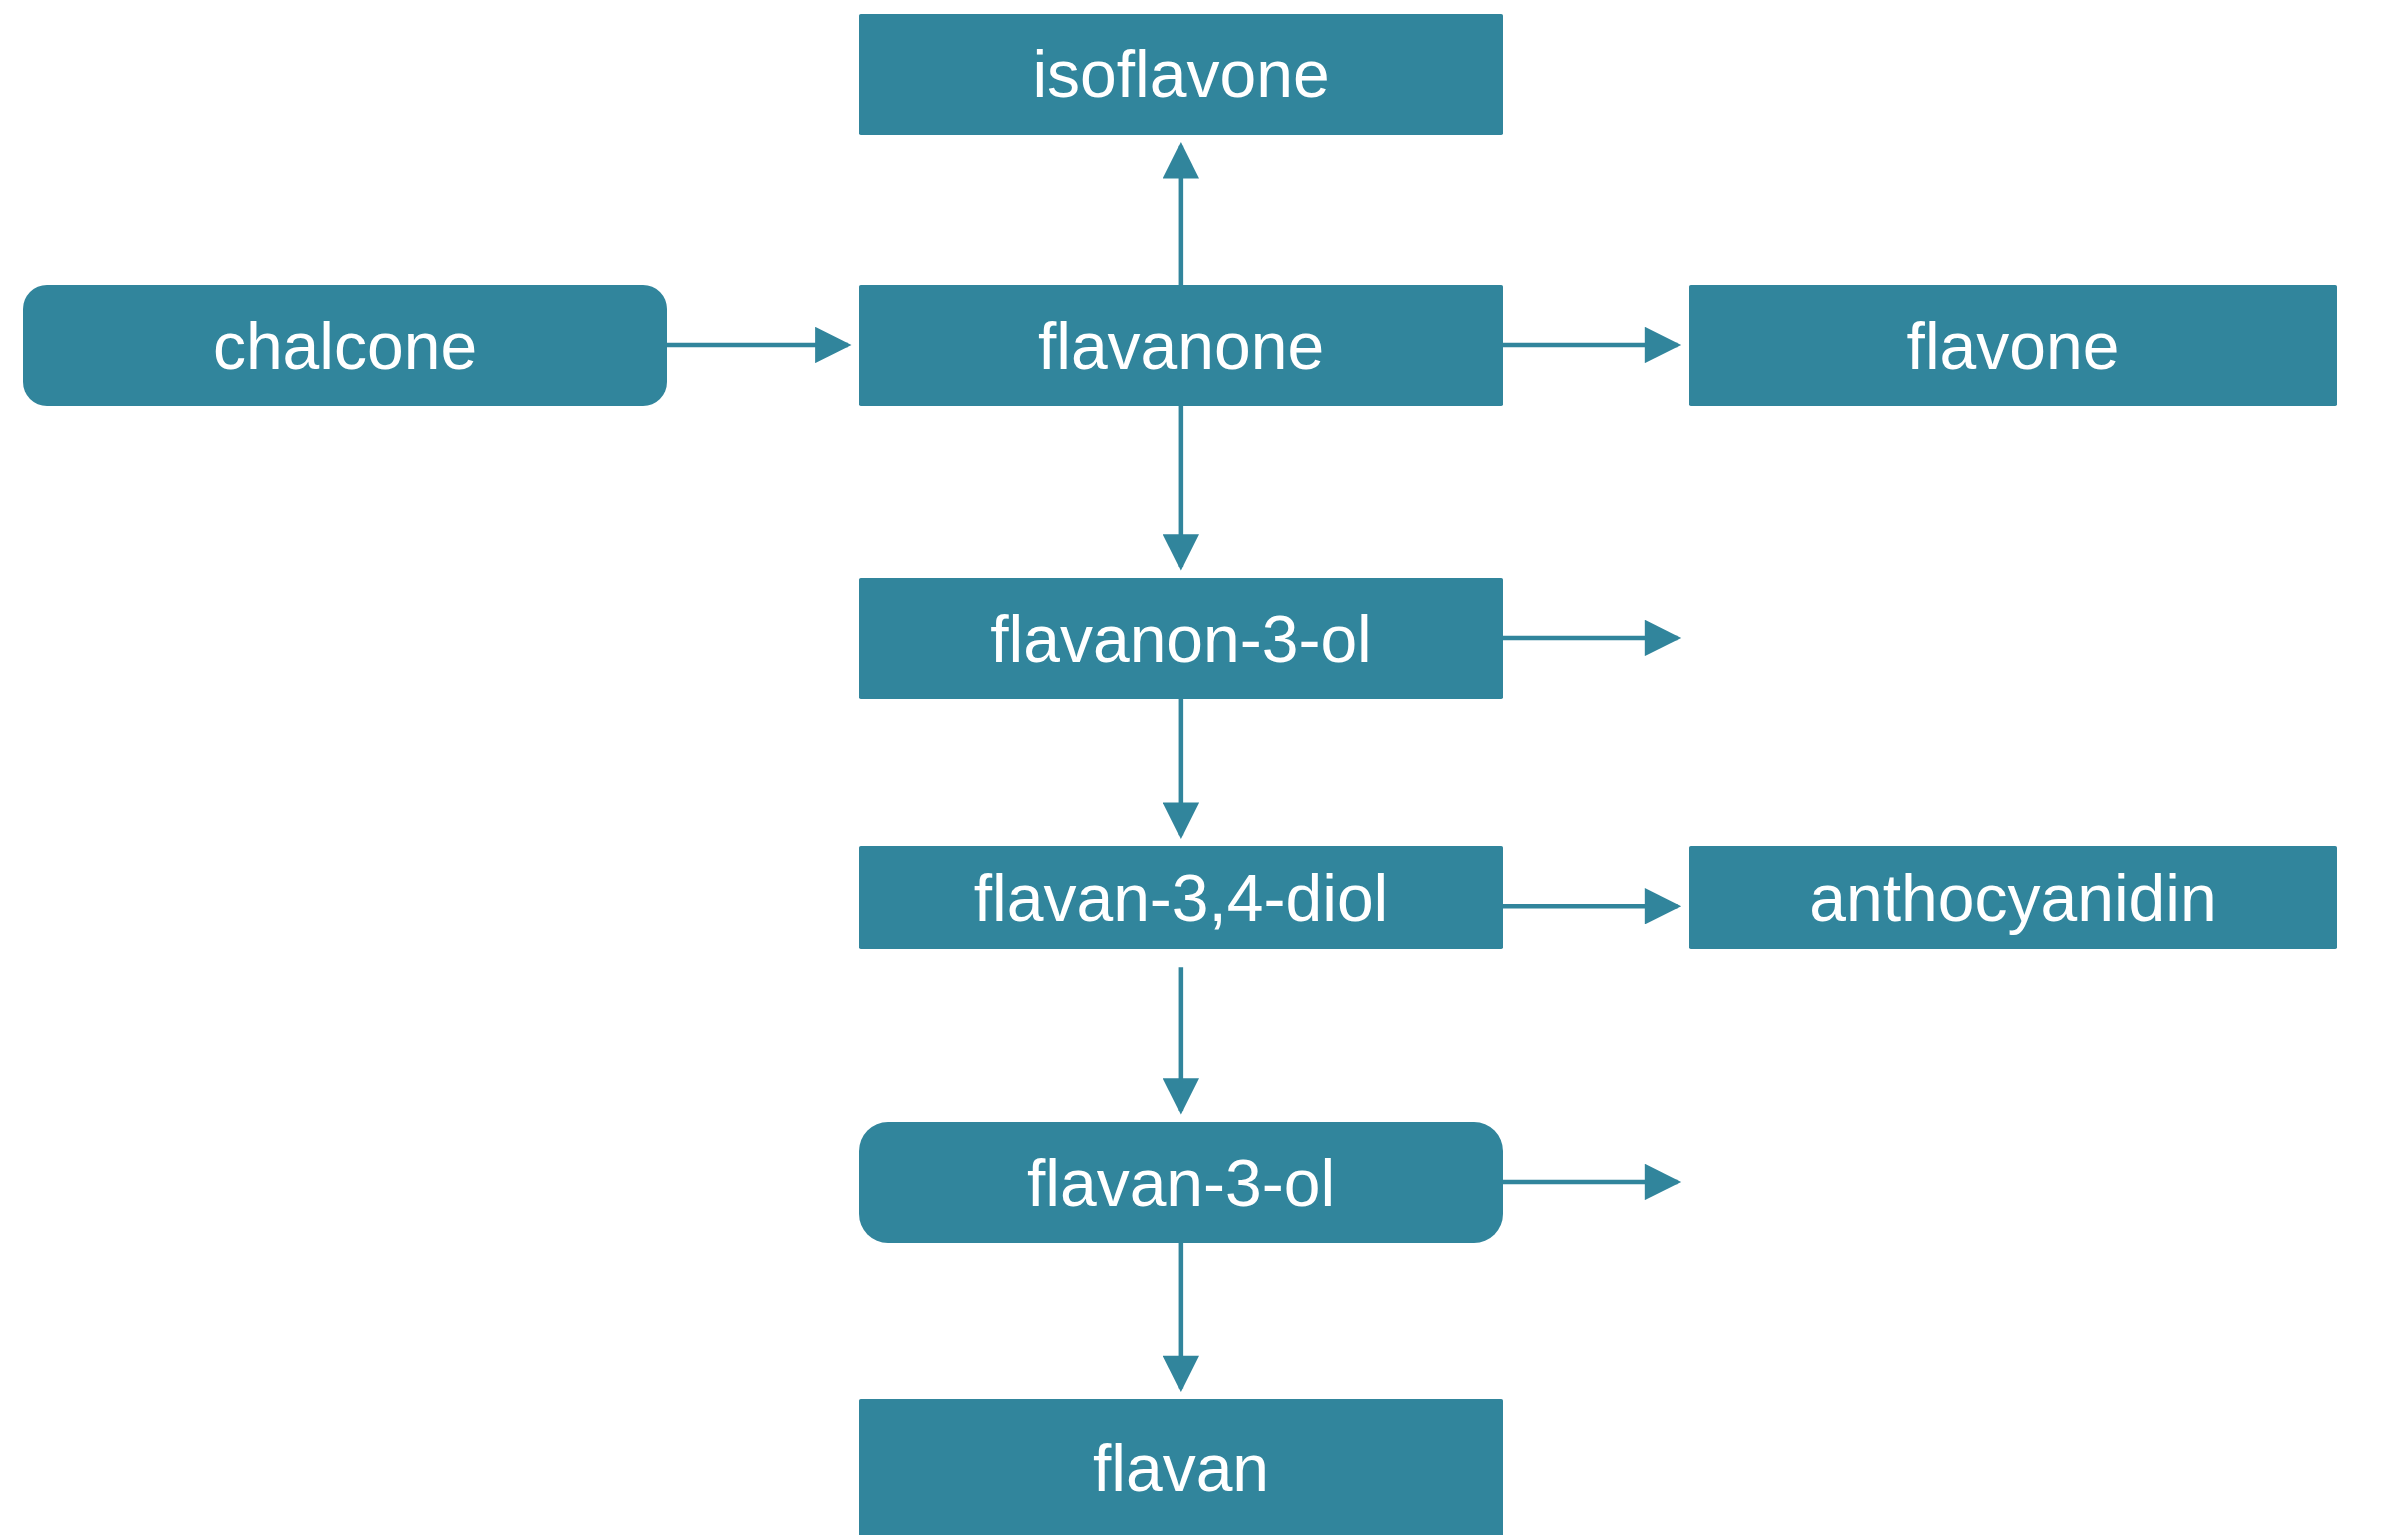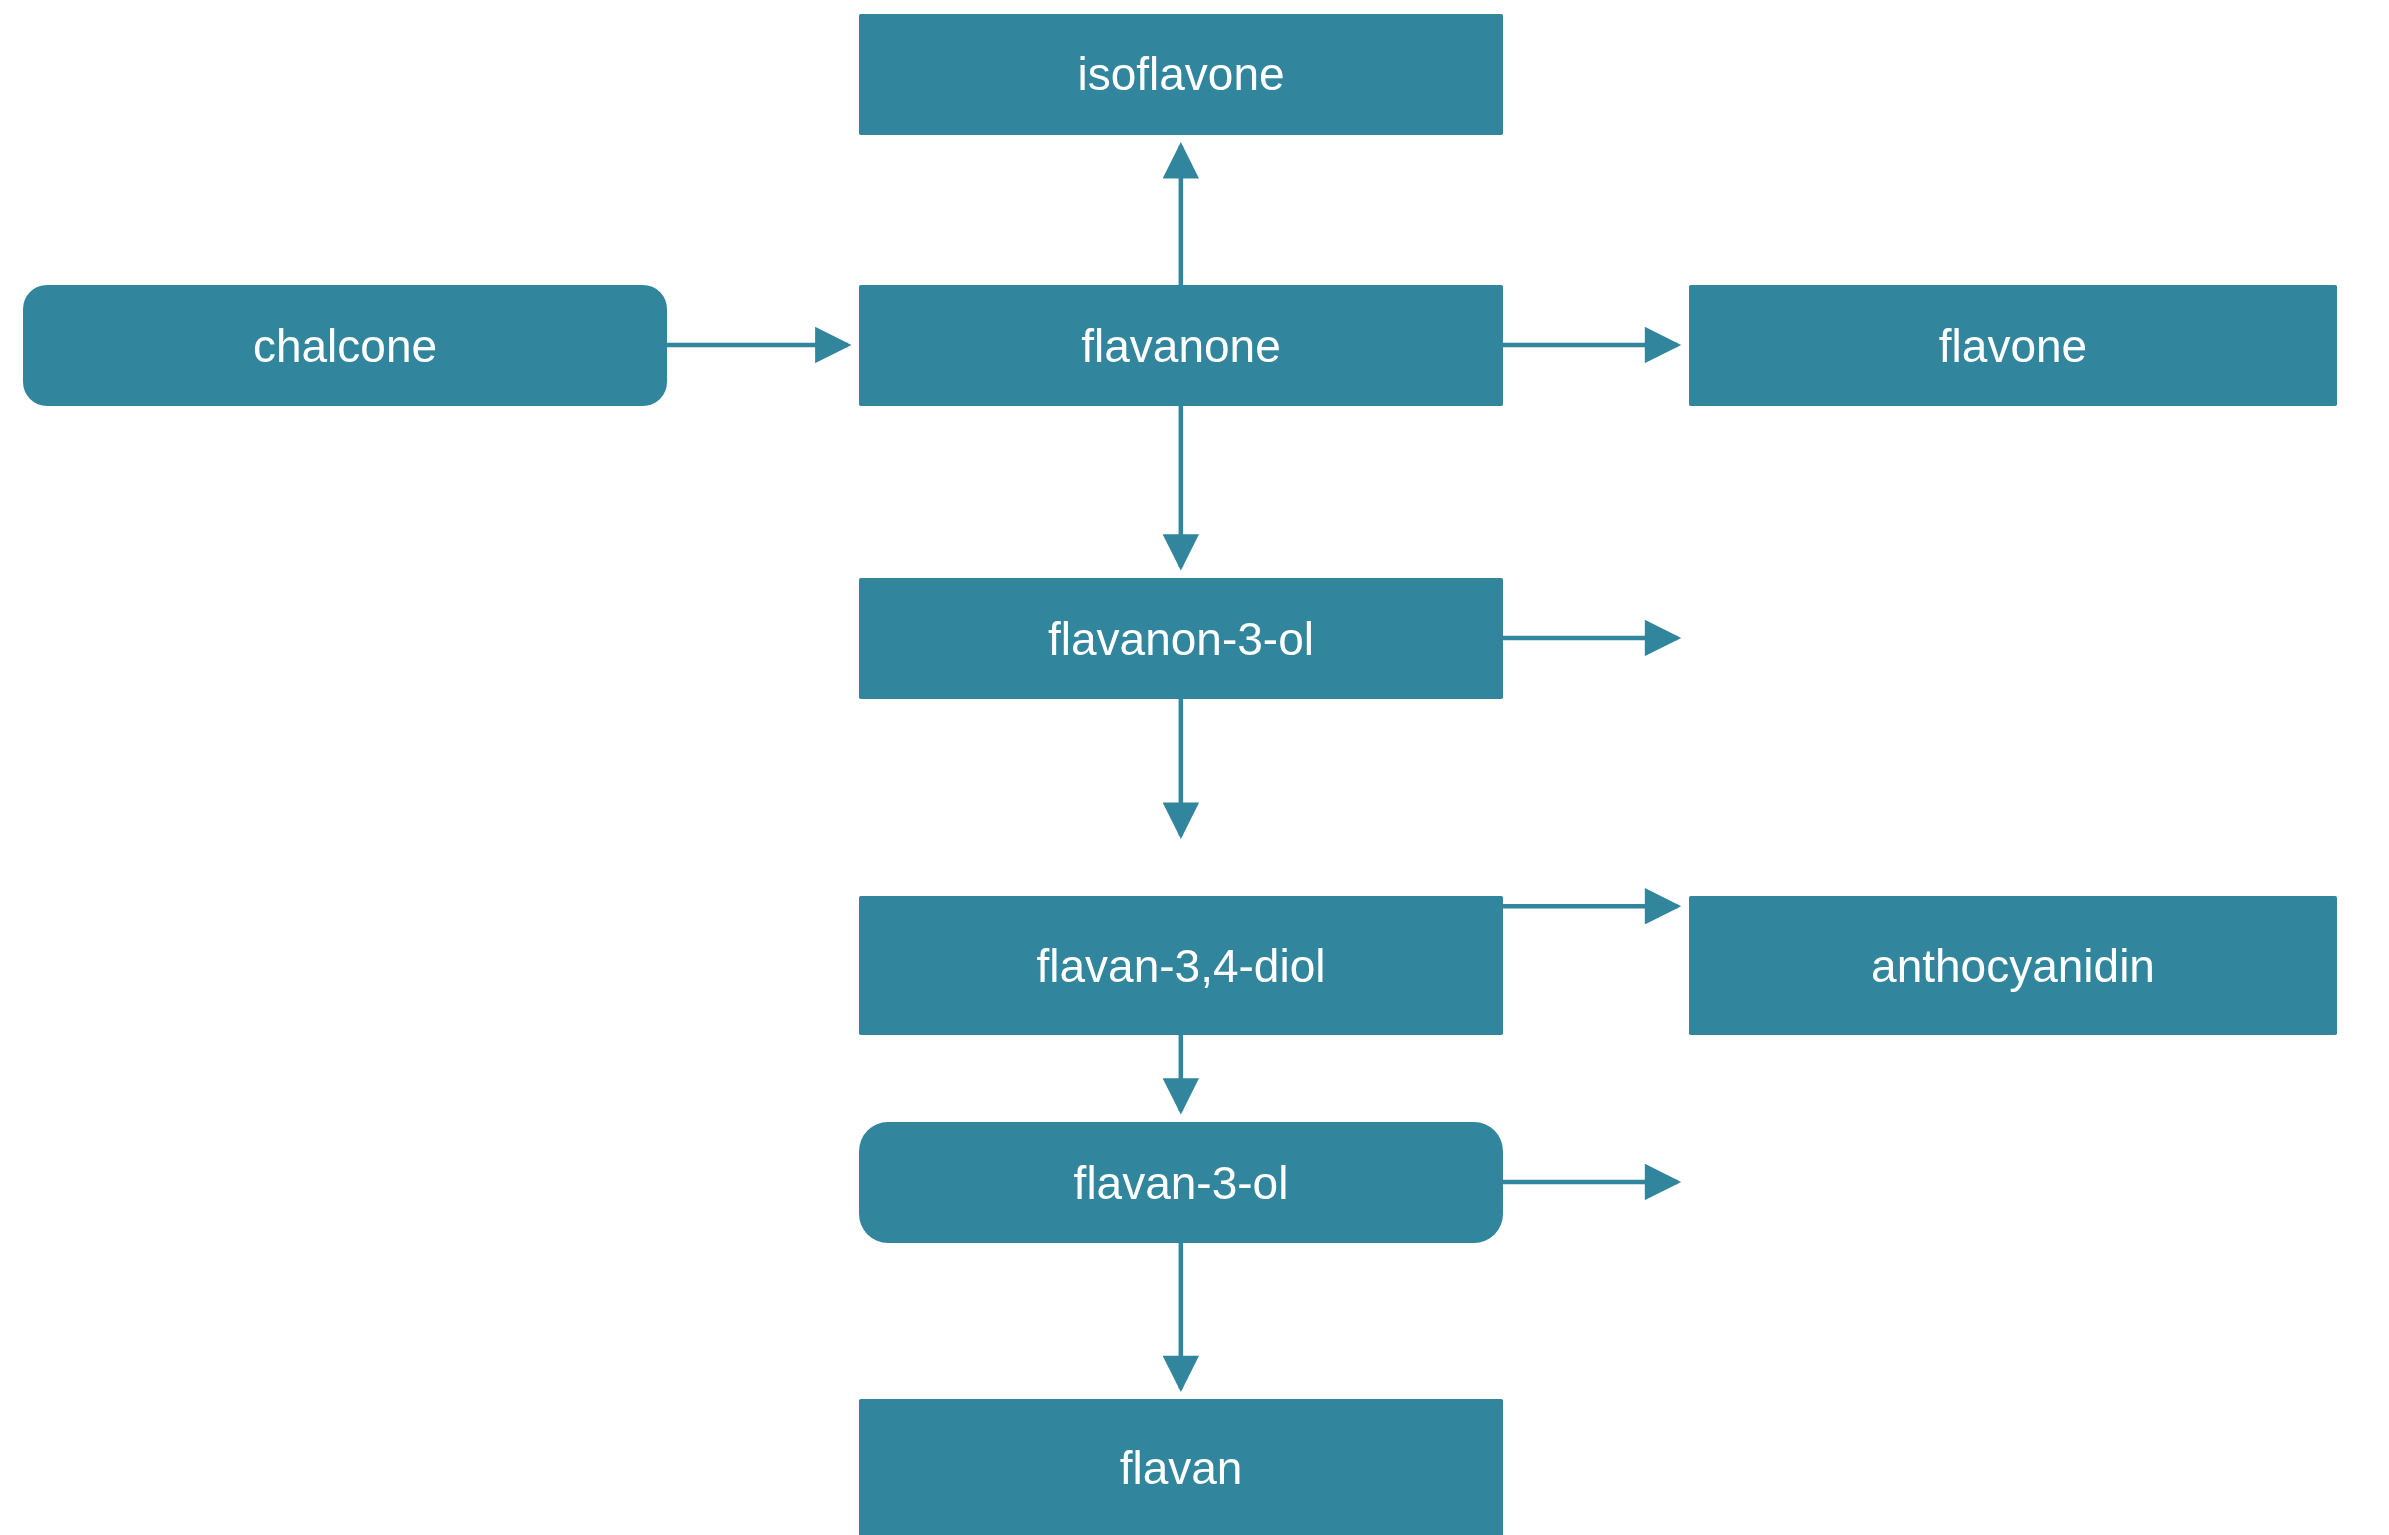--- a/index.html
+++ b/index.html
@@ -17,36 +17,36 @@
     font-family:"Liberation Sans","DejaVu Sans",sans-serif;
     overflow:hidden;
   }
   .node{
     position:absolute;
     background:var(--box);
     color:var(--text);
     display:flex;
     align-items:center;
     justify-content:center;
-    font-size:46px;
+    font-size:66px;
     line-height:1;
     letter-spacing:0px;
     border-radius:1.8px;
     white-space:nowrap;
   }
   
   .col-mid{left:859px;width:644px;}
   
   .col-left{left:23px;width:644px;border-radius:24px;}
   
   .col-right{left:1689px;width:648px;}
   .row1{top:13.6px;height:121px;}
   .row2{top:285px;height:121px;}
   .row3{top:578px;height:121px;text-align:center;}
-  .row4{top:896px;height:139px;text-align:right;}
+  .row4{top:846px;height:103px;text-align:right;}
   .row5{top:1122px;height:121px;border-radius:29px;}
   .row6{top:1399px;height:138px;}
   #edge-layer{
     position:absolute;
     left:0;top:0;
     width:2389px;height:1536px;
     pointer-events:none;
   }
   #edge-layer line{
     stroke:var(--arrow);

